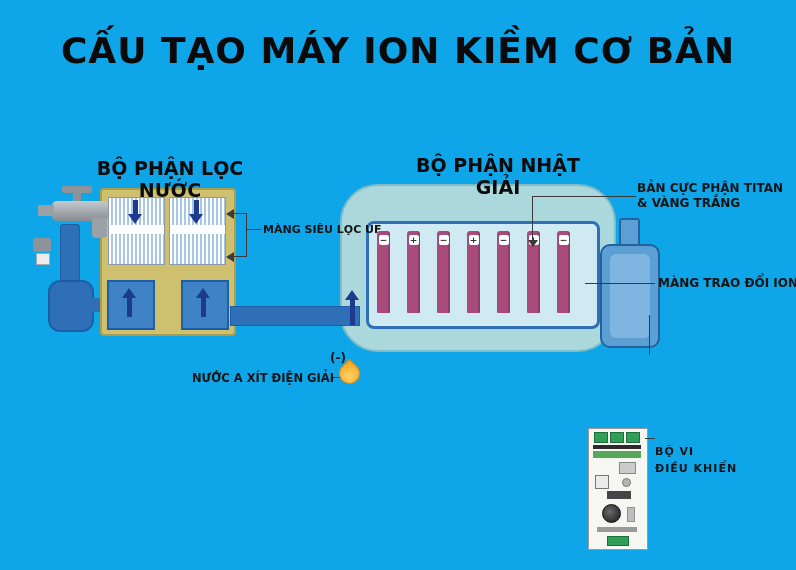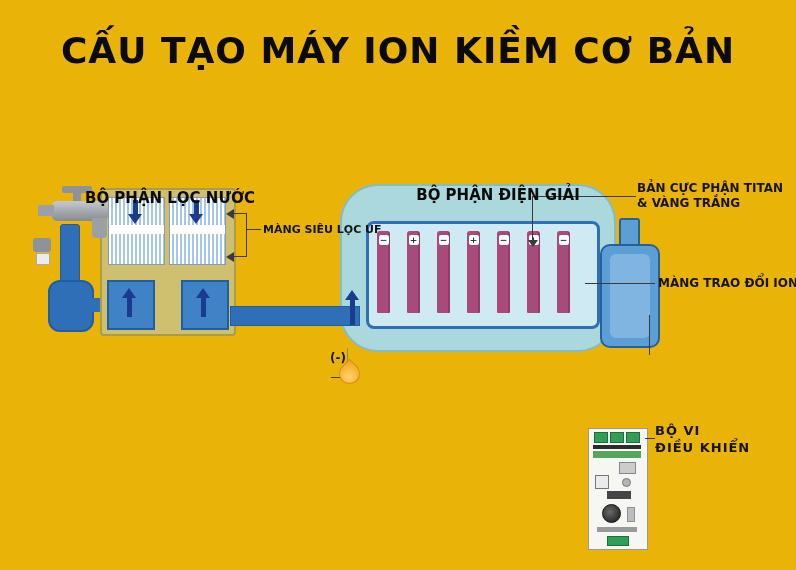--- a/index.html
+++ b/index.html
@@ -1,23 +1,23 @@
 <!DOCTYPE html>
 <html style="--plate: #a84a7a; --pipe-blue: #2e6fb7; --chamber-outer: #abd8dd; --chamber-inner: #cfeaf3; --filter-body: #cfc06f; --droplet: #f2a71b;"><head>
 <meta charset="utf-8">
 <style>
   html,body{margin:0;padding:0;background:#fff;}
-  .stage{position:relative;width:796px;height:570px;background:#eab308;overflow:hidden;
+  .stage{position:relative;width:796px;height:570px;background:#0ea5e9;overflow:hidden;
          font-family:"DejaVu Sans","Liberation Sans",sans-serif;color:#0b0b0b;}
   .abs{position:absolute;}
   
   .title{left:0;right:0;top:30px;text-align:center;font-size:36px;font-weight:bold;
          letter-spacing:1px;color:#0a0a0a;}
   
-  .sec{font-size:15px;font-weight:bold;text-align:center;z-index:7;margin-top:32px;}
+  .sec{font-size:19px;font-weight:bold;text-align:center;z-index:7;}
   .sec-filter{left:75px;top:157px;width:190px;}
   .sec-electro{left:398px;top:154px;width:200px;}
   
   .faucet-handle-bar{left:62px;top:186px;width:30px;height:7px;background:#8d9399;border-radius:2px;z-index:3;}
   .faucet-handle-stem{left:73px;top:191px;width:8px;height:12px;background:#8d9399;z-index:3;}
   .faucet-body{left:52px;top:201px;width:56px;height:20px;border-radius:5px;z-index:3;
                background:linear-gradient(#c3c9cd,#868c92);}
   .faucet-spout{left:92px;top:218px;width:15px;height:20px;background:#9aa0a6;border-radius:0 0 4px 4px;z-index:3;}
   .faucet-left-arm{left:38px;top:205px;width:16px;height:11px;background:#9aa0a6;z-index:3;}
   .faucet-valve{left:33px;top:238px;width:18px;height:14px;background:#8d9399;border-radius:3px;z-index:3;}
@@ -71,21 +71,21 @@
   .lbl{font-weight:bold;color:#141414;z-index:7;white-space:nowrap;}
   .lbl .line{display:block;}
   .lbl-uf{left:263px;top:223px;font-size:11px;}
   .lbl-stages{left:263px;top:249px;font-size:10.5px;line-height:13.5px;}
   .lbl-titanium{left:637px;top:181px;font-size:12px;line-height:15px;}
   .lbl-ion{left:658px;top:276px;font-size:12px;}
   .lbl-minus{left:330px;top:351px;font-size:12px;}
   .lbl-acid{left:192px;top:371px;font-size:11.5px;}
   .lbl-faucet{left:600px;top:356px;width:100px;text-align:center;font-size:12.5px;
               line-height:17px;letter-spacing:2px;}
-  .lbl-ctrl{left:655px;top:422px;font-size:13px;line-height:17px;letter-spacing:1px;}
+  .lbl-ctrl{left:655px;top:443px;font-size:11px;line-height:17px;letter-spacing:1px;}
   
   .droplet{left:339px;top:363px;width:19px;height:19px;border:1px solid #d88f10;
            background:radial-gradient(circle at 60% 65%,#ffd268,#f0a11a);
            border-radius:0 55% 55% 55%;transform:rotate(45deg);z-index:6;}
   
   .pcb{left:588px;top:428px;width:58px;height:120px;background:#f6f6f3;border:1px solid #999;z-index:3;}
   .pcb .abs{position:absolute;}
   .pcb-conn{top:3px;width:12px;height:9px;background:#2f9e57;border:1px solid #1d6e3a;}
   .pcb-bar{left:4px;top:16px;width:48px;height:4px;background:#2b2b2b;}
   .pcb-strip{left:4px;top:22px;width:48px;height:7px;background:#56a65c;}
@@ -100,21 +100,21 @@
   .pcb-term{left:18px;top:107px;width:20px;height:8px;background:#2f9e57;border:1px solid #1d6e3a;}
 </style>
 </head>
 <body>
 
 <div class="stage">
 
   <div class="abs title">CẤU TẠO MÁY ION KIỀM CƠ BẢN</div>
 
   <div class="abs sec sec-filter">BỘ PHẬN LỌC NƯỚC</div>
-  <div class="abs sec sec-electro">BỘ PHẬN ĐIỆN GIẢI</div>
+  <div class="abs sec sec-electro">BỘ PHẬN NHẬT GIẢI</div>
 
   <div class="abs faucet-handle-bar"></div>
   <div class="abs faucet-handle-stem"></div>
   <div class="abs faucet-body"></div>
   <div class="abs faucet-spout"></div>
   <div class="abs faucet-left-arm"></div>
   <div class="abs faucet-valve"></div>
   <div class="abs faucet-fitting"></div>
 
   <div class="abs pipe-down"></div>
@@ -187,20 +187,21 @@
   <div class="abs hline" style="left:331px;top:377px;width:10px;"></div>
   <div class="abs droplet"></div>
 
   <div class="abs lbl lbl-uf">MÀNG SIÊU LỌC UF</div>
   <div class="abs lbl lbl-titanium">
     <span class="line">BẢN CỰC PHẬN TITAN</span>
     <span class="line">&amp; VÀNG TRẮNG</span>
   </div>
   <div class="abs lbl lbl-ion">MÀNG TRAO ĐỔI ION</div>
   <div class="abs lbl lbl-minus">(-)</div>
+  <div class="abs lbl lbl-acid">NƯỚC A XÍT ĐIỆN GIẢI</div>
   <div class="abs lbl lbl-ctrl">
     <span class="line">BỘ VI</span>
     <span class="line">ĐIỀU KHIỂN</span>
   </div>
 
   <div class="abs pcb">
     <div class="abs pcb-conn" style="left:5px;"></div>
     <div class="abs pcb-conn" style="left:21px;"></div>
     <div class="abs pcb-conn" style="left:37px;"></div>
     <div class="abs pcb-bar"></div>

